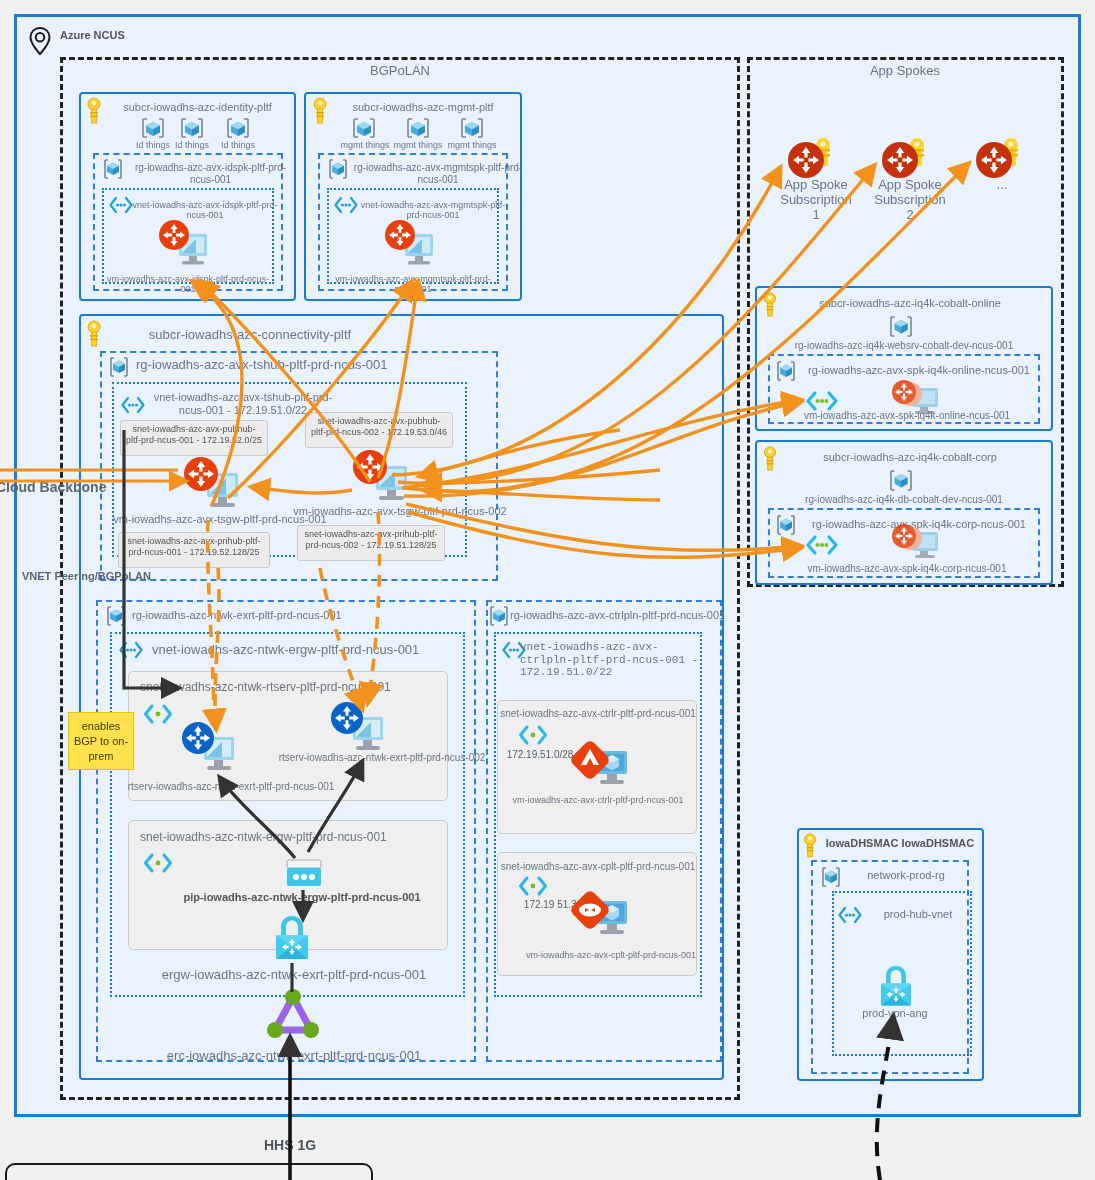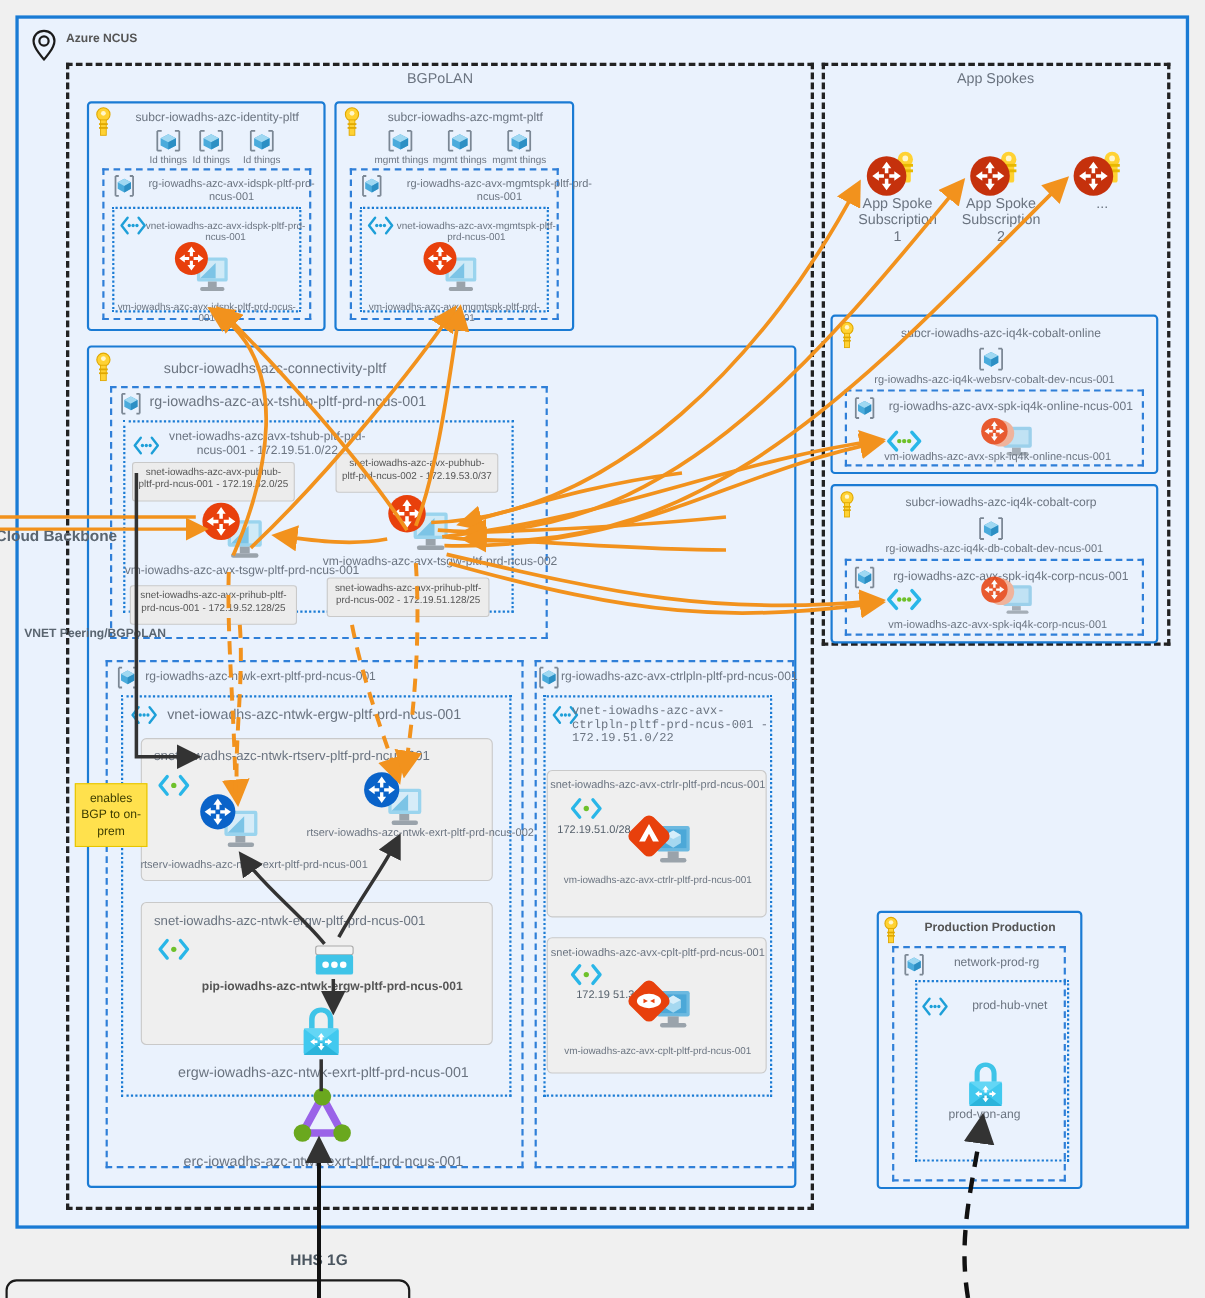--- a/index.html
+++ b/index.html
@@ -162,21 +162,21 @@
 
 <div class="abs rgdash" style="left:318px;top:153px;width:190px;height:138px;"></div>
 <div class="abs" style="left:325px;top:157px;width:26px;height:24px;">
   <svg width="26" height="24" viewBox="0 0 26 24">
       <path d="M5 3 h3 M18 3 h3 M5 3 v18 M21 3 v18 M5 21 h3 M18 21 h3" stroke="#7b8794" stroke-width="1.6" fill="none"></path>
       <path d="M13 5.5 l6 3.2 v6 L13 18 l-6-3.3v-6z" fill="#4aabdc"></path>
       <path d="M13 5.5 l6 3.2 L13 12 l-6-3.3z" fill="#9fd8f2"></path>
       <path d="M13 12 V18 l6-3.3v-6z" fill="#2c8fc4"></path>
     </svg>
 </div>
-<div class="lbl t10" style="left:364px;top:162px;width:180px;">rg-iowadhs-azc-avx-mgmtspk-pltf-prd-ncus-001</div>
+<div class="lbl t10" style="left:348px;top:162px;width:180px;">rg-iowadhs-azc-avx-mgmtspk-pltf-prd-ncus-001</div>
 
 <div class="abs vnetdot" style="left:327px;top:188px;width:172px;height:96px;"></div>
 <div class="abs" style="left:333px;top:196px;width:26px;height:18px;">
   <svg width="26" height="18" viewBox="0 0 26 18">
       <path d="M8 2 L2.5 9 L8 16" stroke="#1d9fd8" stroke-width="2.2" fill="none" stroke-linecap="round" stroke-linejoin="round"></path>
       <path d="M18 2 L23.5 9 L18 16" stroke="#1d9fd8" stroke-width="2.2" fill="none" stroke-linecap="round" stroke-linejoin="round"></path>
       <circle cx="9.5" cy="9" r="1.5" fill="#1d9fd8"></circle>
       <circle cx="13" cy="9" r="1.5" fill="#1d9fd8"></circle>
       <circle cx="16.5" cy="9" r="1.5" fill="#1d9fd8"></circle>
     </svg>
@@ -229,21 +229,21 @@
     </svg>
 </div>
 <div class="lbl t11" style="left:148px;top:391px;width:190px;">vnet-iowadhs-azc-avx-tshub-pltf-prd-ncus-001 - 172.19.51.0/22</div>
 
 <div class="abs snetlabel" style="left:120px;top:420px;width:148px;height:36px;">
   <span>snet-iowadhs-azc-avx-pubhub-pltf-prd-ncus-001</span>
   <span>- 172.19.52.0/25</span>
 </div>
 <div class="abs snetlabel" style="left:305px;top:412px;width:148px;height:36px;">
   <span>snet-iowadhs-azc-avx-pubhub-pltf-prd-ncus-002</span>
-  <span>- 172.19.53.0/37</span>
+  <span>- 172.19.53.0/46</span>
 </div>
 <div class="abs snetlabel" style="left:118px;top:532px;width:152px;height:36px;">
   <span>snet-iowadhs-azc-avx-prihub-pltf-prd-ncus-001</span>
   <span>- 172.19.52.128/25</span>
 </div>
 <div class="abs snetlabel" style="left:297px;top:525px;width:148px;height:36px;">
   <span>snet-iowadhs-azc-avx-prihub-pltf-prd-ncus-002</span>
   <span>- 172.19.51.128/25</span>
 </div>
 
@@ -438,21 +438,21 @@
       <path d="M45 20 l7 4 v7.4 L45 35.6 l-7-4.2v-7.4z" fill="#a5d8f0"></path>
       <path d="M45 20 l7 4 L45 27.8 l-7-3.8z" fill="#d6eefa"></path>
       <rect x="40" y="39" width="10" height="6" fill="#9aa3ab"></rect>
       <rect x="33" y="45" width="24" height="4" rx="2" fill="#9aa3ab"></rect>
       <rect x="8" y="10" width="30" height="30" rx="6" transform="rotate(45 23 25)" fill="#e8400c"></rect>
       <ellipse cx="23" cy="25" rx="11" ry="6.5" fill="#fff"></ellipse>
       <path d="M18 23 l4 2 -4 2z" fill="#e8400c"></path>
       <path d="M28 23 l-4 2 4 2z" fill="#e8400c"></path>
     </svg>
 </div>
-<div class="lbl t9" style="left:500px;top:950px;width:196px;">vm-iowadhs-azc-avx-cplt-pltf-prd-ncus-001</div>
+<div class="lbl t9" style="left:500px;top:950px;width:196px;text-align:right;">vm-iowadhs-azc-avx-cplt-pltf-prd-ncus-001</div>
 
 <div class="abs" style="left:782px;top:140px;width:70px;height:44px;">
   <svg width="70" height="44" viewBox="0 0 70 44">
     <g>
         <rect x="36" y="0" width="10" height="26" rx="2" fill="#ffd233"></rect>
         <circle cx="41" cy="5" r="7" fill="#ffd233"></circle>
         <circle cx="41" cy="4" r="2.6" fill="#fff6cc"></circle>
         <rect x="34" y="9" width="14" height="2.6" fill="#e8b800"></rect>
         <rect x="34" y="14" width="14" height="2.6" fill="#e8b800"></rect>
       </g>
@@ -599,21 +599,21 @@
 <div class="abs subsolid" style="left:797px;top:828px;width:187px;height:253px;border-radius:4px;"></div>
 <div class="abs" style="left:802px;top:833px;width:16px;height:26px;">
   <svg width="16" height="26" viewBox="0 0 16 26">
       <circle cx="8" cy="6.5" r="5.5" fill="#ffd233" stroke="#e0a800" stroke-width="1"></circle>
       <circle cx="8" cy="5.5" r="2" fill="#fff6cc"></circle>
       <rect x="5.7" y="11" width="4.6" height="13" fill="#ffd233" stroke="#e0a800" stroke-width="0.8"></rect>
       <rect x="4.5" y="14" width="7" height="1.5" fill="#e0a800"></rect>
       <rect x="4.5" y="17" width="7" height="1.5" fill="#e0a800"></rect>
     </svg>
 </div>
-<div class="lbl t11 bold" style="left:825px;top:837px;width:150px;">Production Production</div>
+<div class="lbl t11 bold" style="left:825px;top:837px;width:150px;">IowaDHSMAC IowaDHSMAC</div>
 <div class="abs rgdash" style="left:811px;top:860px;width:158px;height:214px;"></div>
 <div class="abs" style="left:818px;top:865px;width:26px;height:24px;">
   <svg width="26" height="24" viewBox="0 0 26 24">
       <path d="M5 3 h3 M18 3 h3 M5 3 v18 M21 3 v18 M5 21 h3 M18 21 h3" stroke="#7b8794" stroke-width="1.6" fill="none"></path>
       <path d="M13 5.5 l6 3.2 v6 L13 18 l-6-3.3v-6z" fill="#4aabdc"></path>
       <path d="M13 5.5 l6 3.2 L13 12 l-6-3.3z" fill="#9fd8f2"></path>
       <path d="M13 12 V18 l6-3.3v-6z" fill="#2c8fc4"></path>
     </svg>
 </div>
 <div class="lbl t11" style="left:846px;top:869px;width:120px;">network-prod-rg</div>

